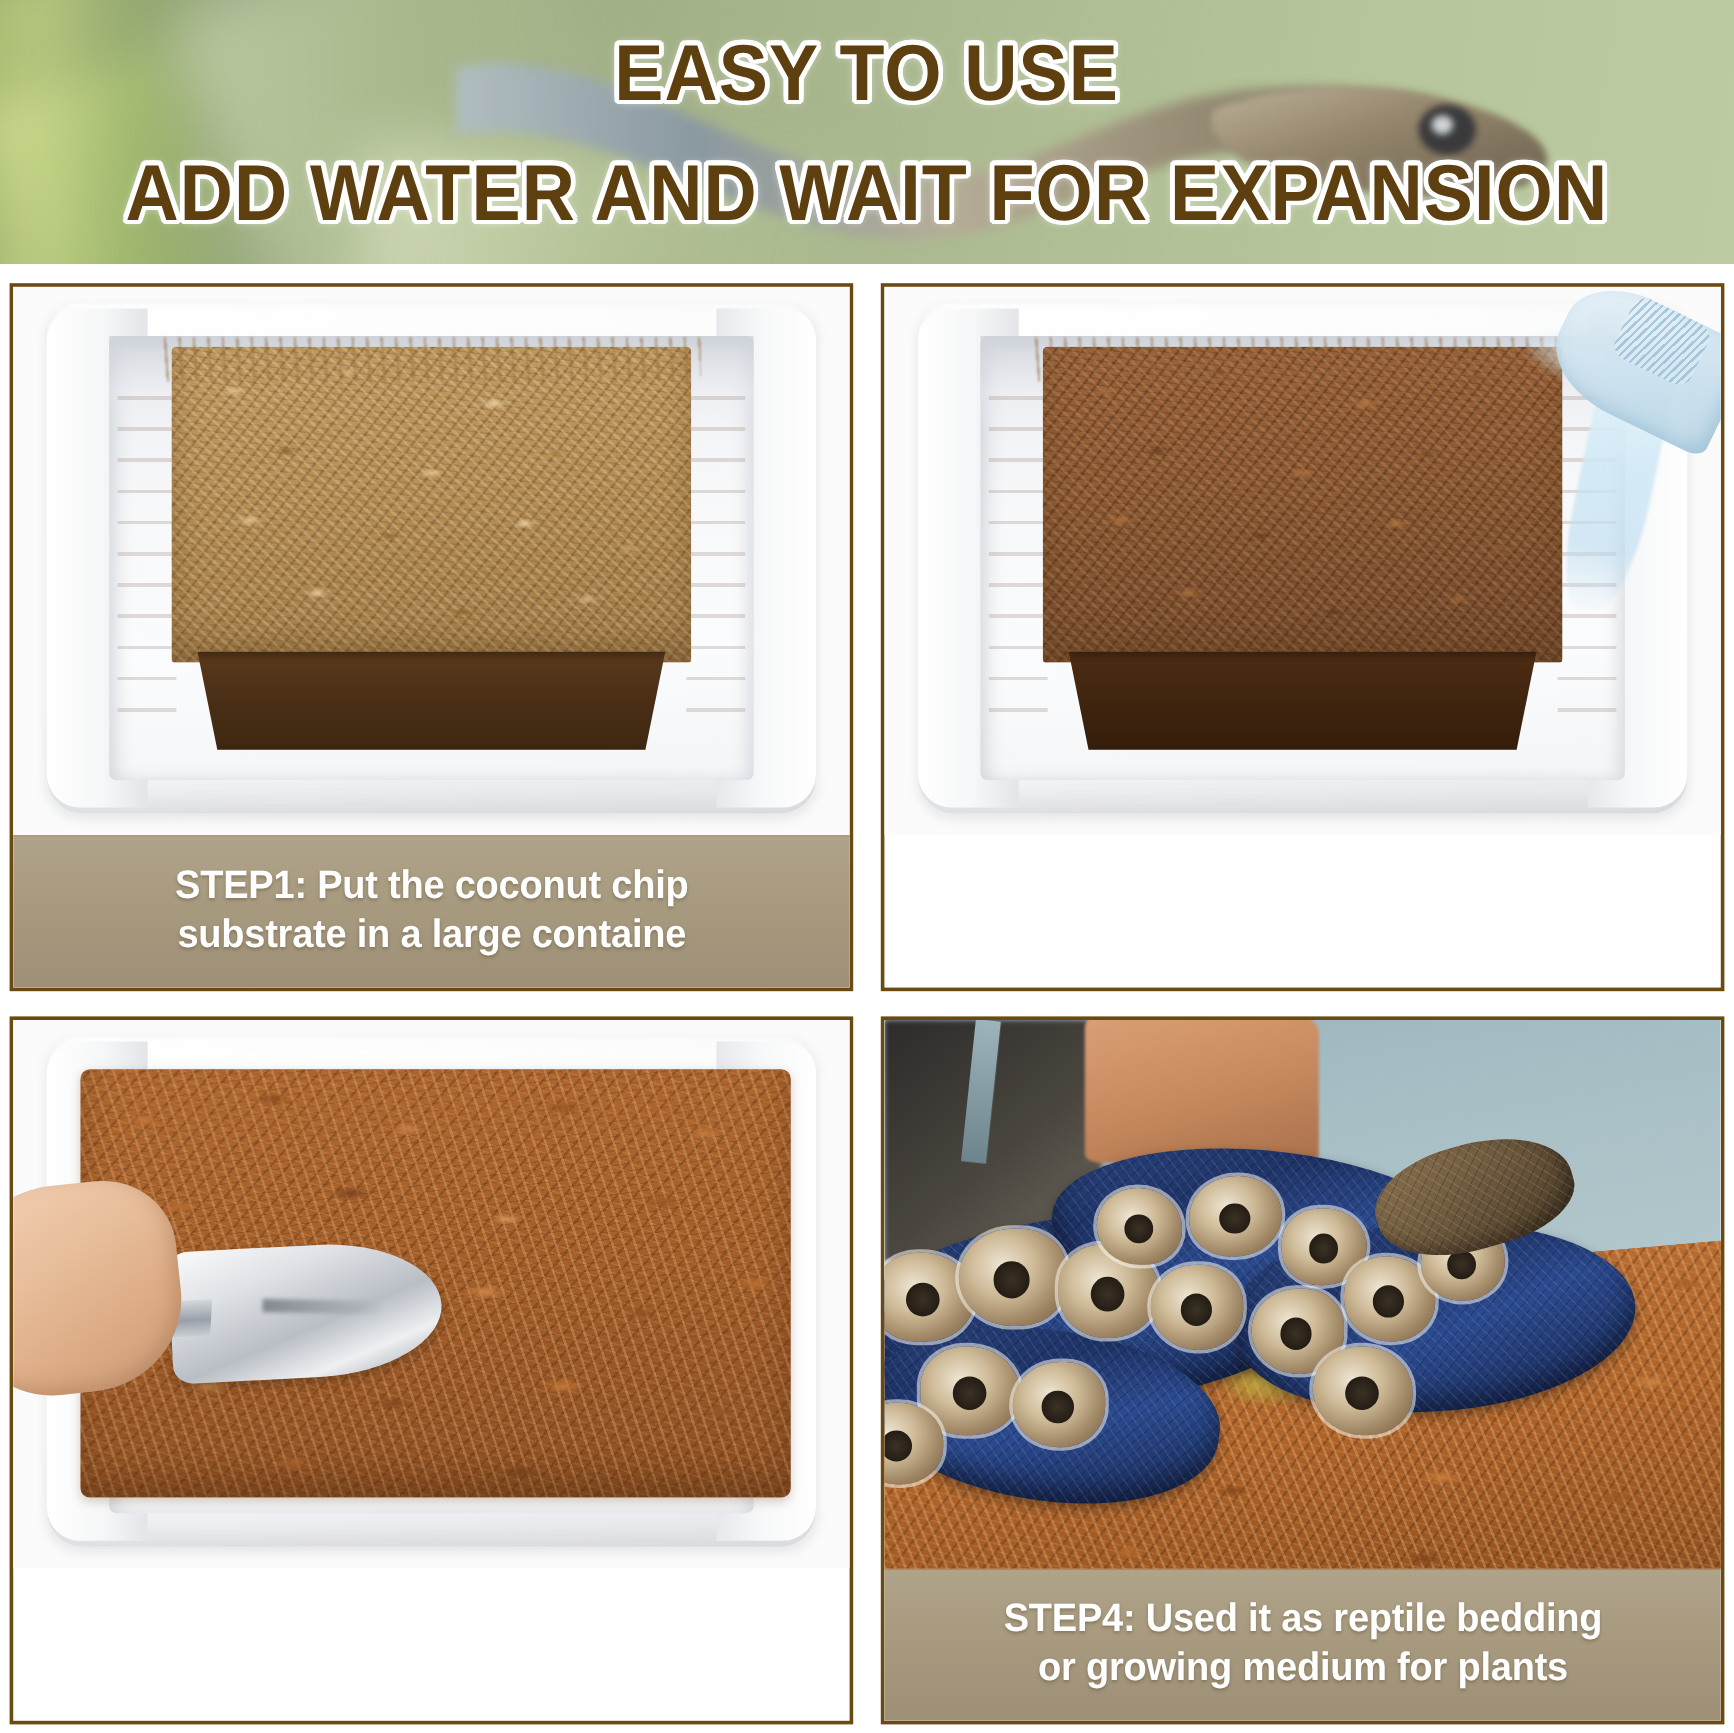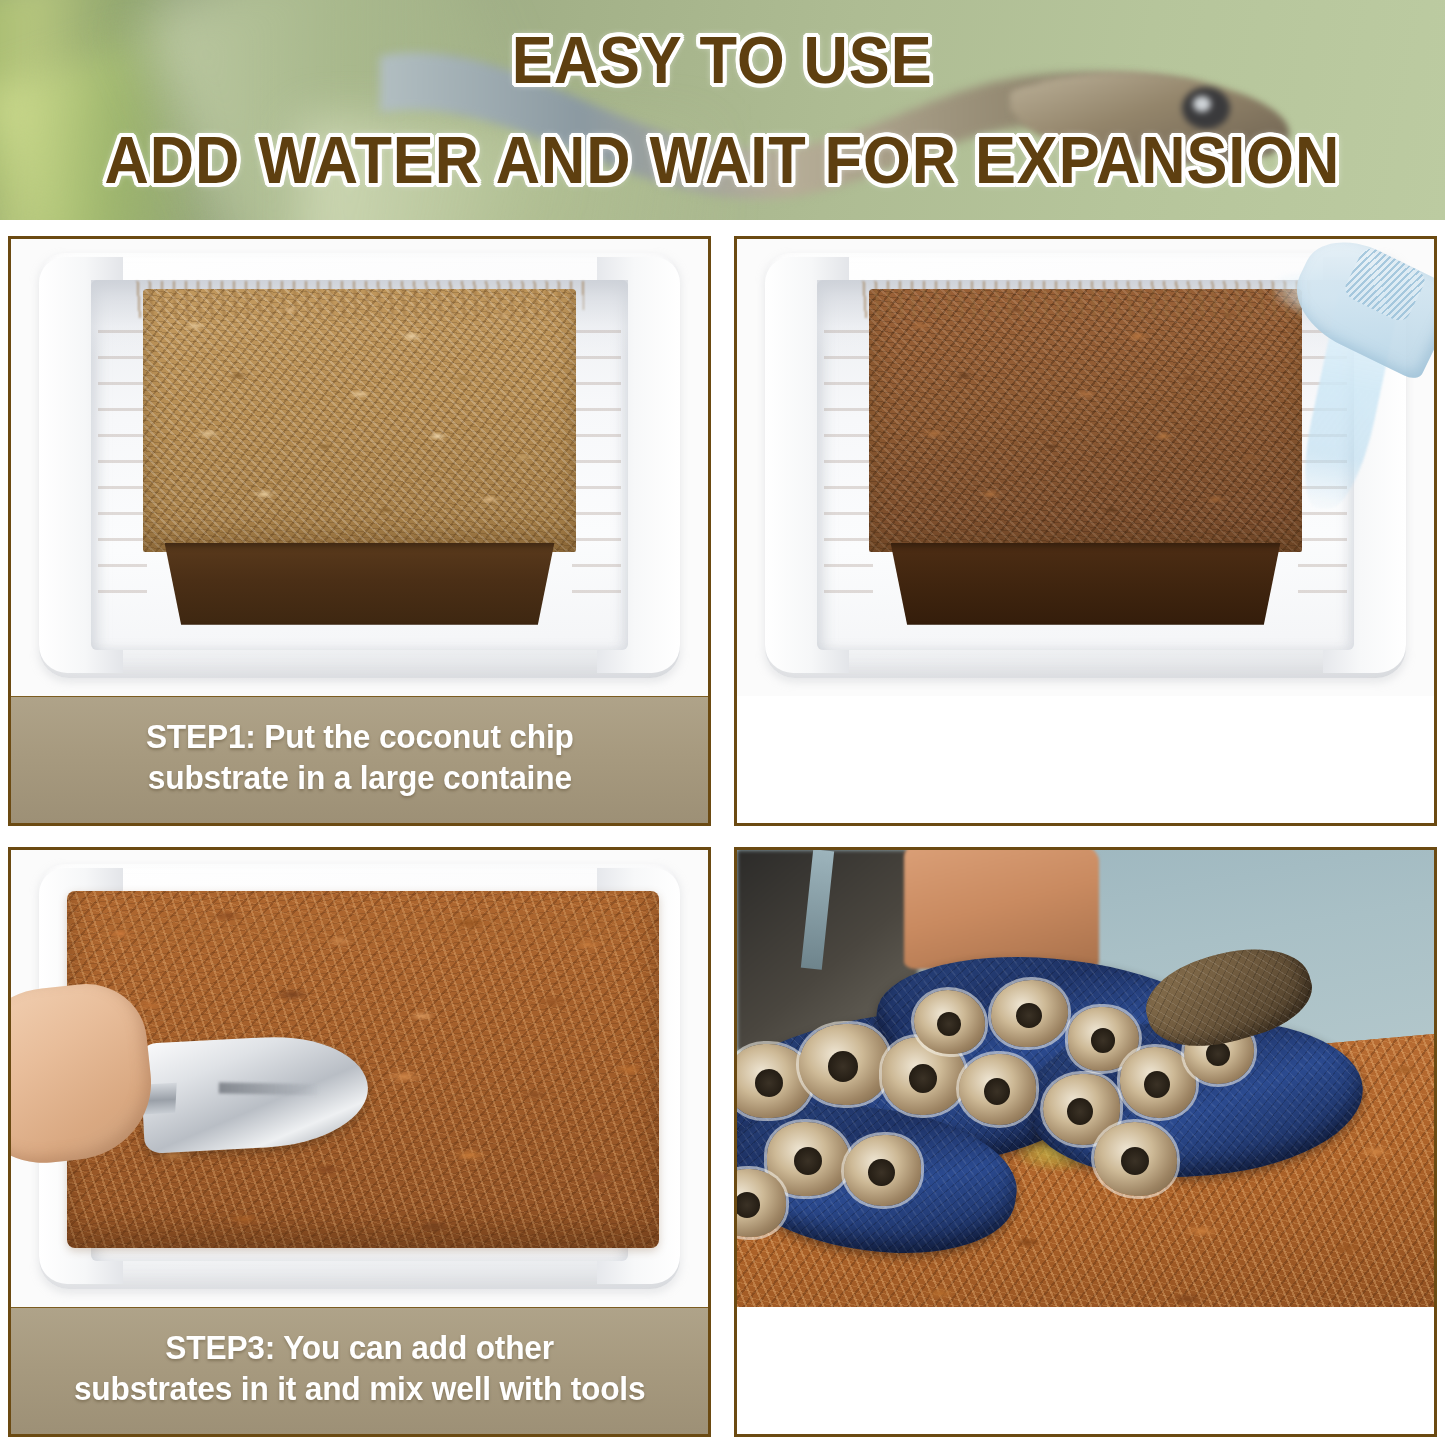--- a/index.html
+++ b/index.html
@@ -534,26 +534,20 @@
             <div class="trowel-neck"></div>
             <div class="trowel-grip"></div>
             <div class="trowel-handle"></div>
             <div class="trowel-cap"></div>
           </div>
           <div class="hand">
             <div class="thumb"></div>
           </div>
         </div>
       </div>
-      <div class="card-caption row2">
-        <div class="caption-text">
-          <span>STEP3: You can add other</span><br>
-          <span>substrates in it and mix well with tools</span>
-        </div>
-      </div>
     </div>
 
     <div class="card">
       <div class="card-photo">
         <div class="terr-bg"></div>
         <div class="terr-dark-l"></div>
         <div class="terr-rod"></div>
         <div class="terr-hide"></div>
         <div class="chips"></div>
         <div class="chip-moss"></div>
@@ -582,16 +576,22 @@
           <div class="blotch" style="left:74%; top:26%; width:11%; height:19%; border-radius:52% 46% 50% 48%;"></div>
           <div class="blotch" style="left:60%; top:56%; width:13%; height:22%; border-radius:48% 50% 44% 52%;"></div>
           <div class="blotch" style="left:9%;  top:56%; width:13%; height:22%; border-radius:46% 54% 50% 44%;"></div>
           <div class="blotch" style="left:21%; top:60%; width:12%; height:21%; border-radius:52% 44% 48% 50%;"></div>
           <div class="blotch" style="left:0%;  top:70%; width:12%; height:20%; border-radius:50% 48% 46% 52%;"></div>
           <div class="snake-head4">
               <div class="scale-net"></div>
             </div>
         </div>
       </div>
+      <div class="card-caption row2">
+        <div class="caption-text">
+          <span>STEP4: Used it as reptile bedding</span><br>
+          <span>or growing medium for plants</span>
+        </div>
+      </div>
     </div>
 
   </div>
 </div>
 
 </body></html>

